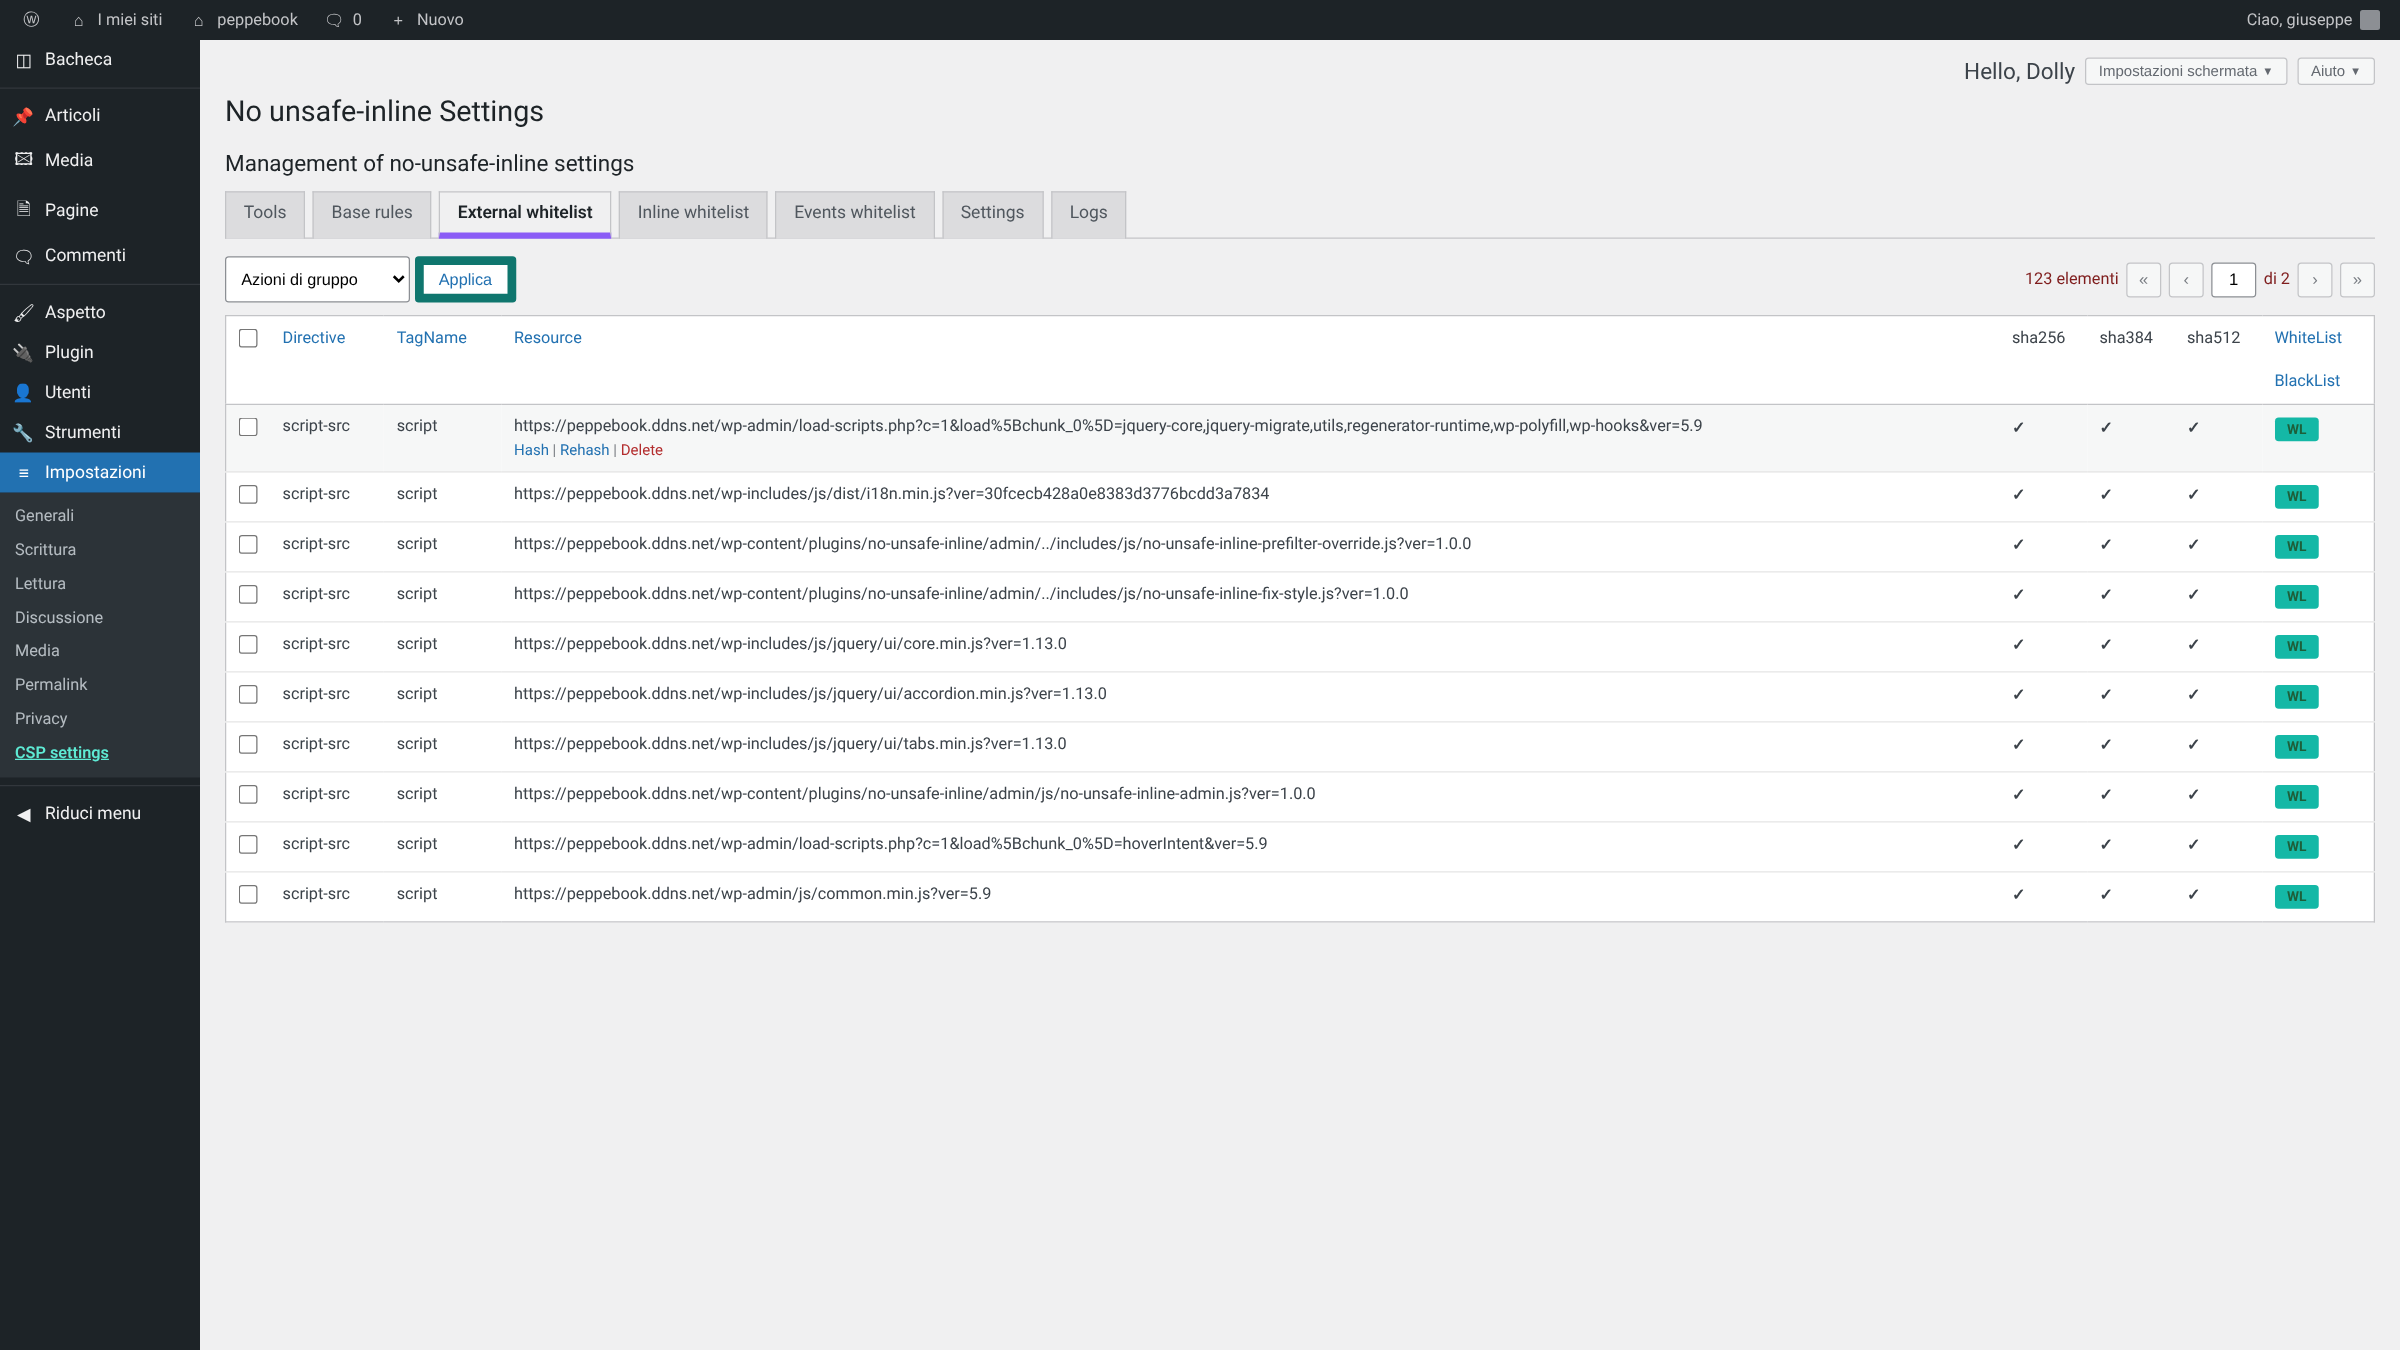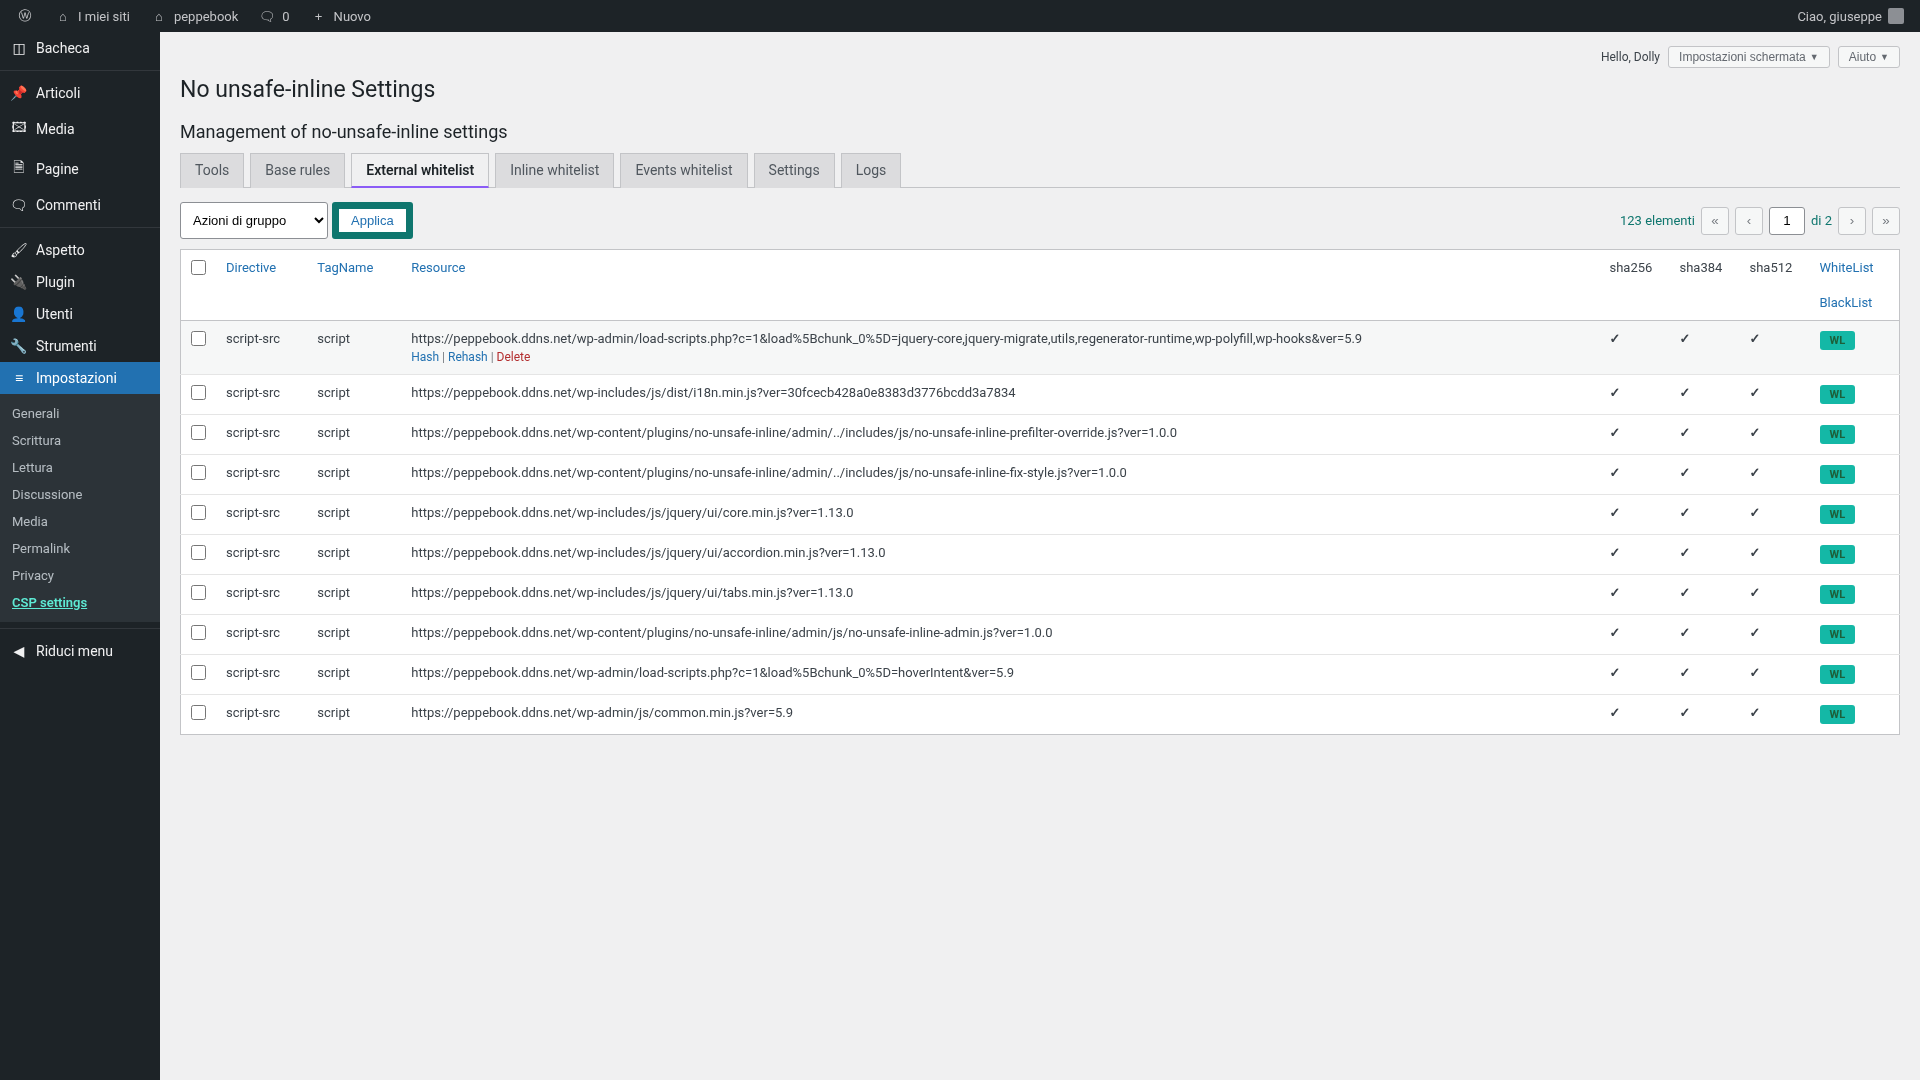--- a/index.html
+++ b/index.html
@@ -13,38 +13,38 @@
 .menu-item { display: flex; align-items: center; gap: 8px; padding: 8px 10px; cursor: pointer; color: #f0f0f1; }
 .menu-item.active { background: #2271b1; color: #fff; position: relative; }
 .menu-item.active::after { content: ""; position: absolute; right: -8px; top: 50%; margin-top: -8px; border: 8px solid transparent; border-right-color: #f0f0f1; }
 .menu-sep { border-top: 1px solid #32373c; margin: 6px 0; }
 .submenu { background: #2c3338; padding: 6px 0; }
 .submenu-item { padding: 6px 12px; font-size: 13px; color: rgba(240,246,252,0.7); cursor: pointer; }
 .submenu-item.current { color: #5eead4; font-weight: 600; text-decoration: underline; }
 .content { margin-left: 160px; padding-top: 32px; }
 .wrap { padding: 10px 20px 20px; }
 .topright { display: flex; justify-content: flex-end; align-items: center; gap: 8px; padding: 4px 0; }
-.greeting { color: #3c434a; font-size: 12px; }
+.greeting { color: #3c434a; font-size: 18px; }
 .screen-btn { border: 1px solid #c3c4c7; background: #f6f7f7; color: #646970; padding: 3px 10px; border-radius: 3px; font-size: 12px; cursor: pointer; display: flex; align-items: center; gap: 4px; }
 h1.page-title { font-size: 23px; font-weight: 400; color: #1d2327; margin: 4px 0 14px; }
 h2.section-title { font-size: 18px; font-weight: 400; color: #1d2327; margin: 18px 0 10px; }
 .notice { background: #fff; border: 1px solid #c3c4c7; border-left: 4px solid #72aee6; padding: 10px 14px; font-size: 13px; margin-bottom: 14px; }
 .notice a { color: #2271b1; text-decoration: underline; }
 .tabs { display: flex; gap: 6px; border-bottom: 1px solid #c3c4c7; margin-bottom: 14px; }
 .tab { border: 1px solid #c3c4c7; border-bottom: none; background: #dcdcde; color: #50575e; padding: 8px 14px; cursor: pointer; font-size: 14px; position: relative; top: 1px; }
-.tab.active { background: #f0f0f1; color: #1d2327; font-weight: 600; border-bottom: 2px solid #8b5cf6; }
+.tab.active { background: #f0f0f1; color: #1d2327; font-weight: 600; border-bottom: 5px solid #8b5cf6; }
 .toolbar { display: flex; justify-content: space-between; align-items: center; margin-bottom: 10px; flex-wrap: wrap; gap: 8px; }
 .bulk { display: flex; gap: 4px; }
 select.bulk-select { padding: 4px 24px 4px 8px; border: 1px solid #8c8f94; border-radius: 3px; background: #fff; font-size: 13px; }
 .apply-btn { border: 7px solid #0f766e; color: #2271b1; background: #fff; padding: 4px 12px; border-radius: 3px; font-size: 13px; cursor: pointer; }
 .search-line { display: flex; justify-content: flex-end; gap: 6px; margin-bottom: 8px; }
 .search-input { width: 200px; padding: 4px 8px; border: 1px solid #8c8f94; border-radius: 3px; }
 .search-btn { border: 1px solid #2271b1; color: #2271b1; background: #fff; padding: 4px 12px; border-radius: 3px; font-size: 13px; cursor: pointer; }
 .pagination { display: flex; align-items: center; gap: 6px; }
-.pag-text { color: #0f766e; }
+.pag-text { color: #7f1d1d; }
 .pag-btn { border: 1px solid #c3c4c7; background: #f6f7f7; color: #787c82; width: 28px; height: 28px; display: flex; align-items: center; justify-content: center; border-radius: 3px; cursor: pointer; }
 .pag-input { width: 36px; height: 28px; text-align: center; border: 1px solid #8c8f94; border-radius: 3px; }
 .table { width: 100%; background: #fff; border: 1px solid #c3c4c7; border-collapse: collapse; padding-left: 28px; }
 .table th, .table td { padding: 10px 10px; text-align: left; font-size: 13px; vertical-align: top; }
 .table thead th { border-bottom: 1px solid #c3c4c7; font-weight: 400; }
 .table thead th a { color: #2271b1; cursor: pointer; }
 .table tbody tr { border-top: 1px solid #e5e5e5; }
 .table tbody tr.hovered { background: #f6f7f7; }
 .cb { width: 30px; text-align: center; }
 .chk { width: 15px; height: 15px; border: 1px solid #8c8f94; border-radius: 3px; }

